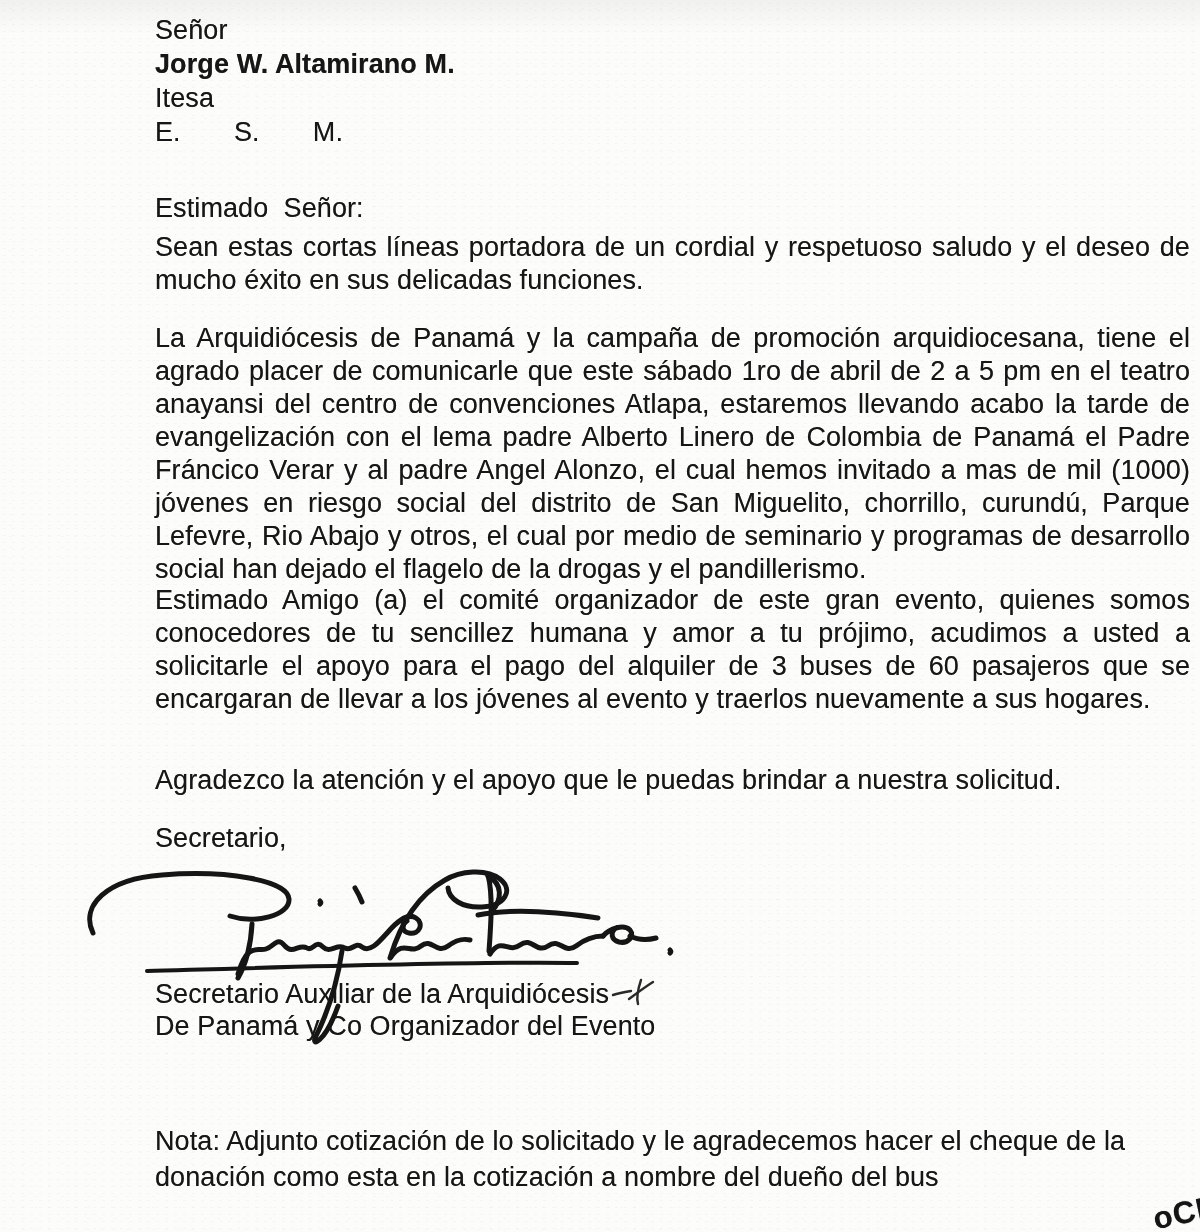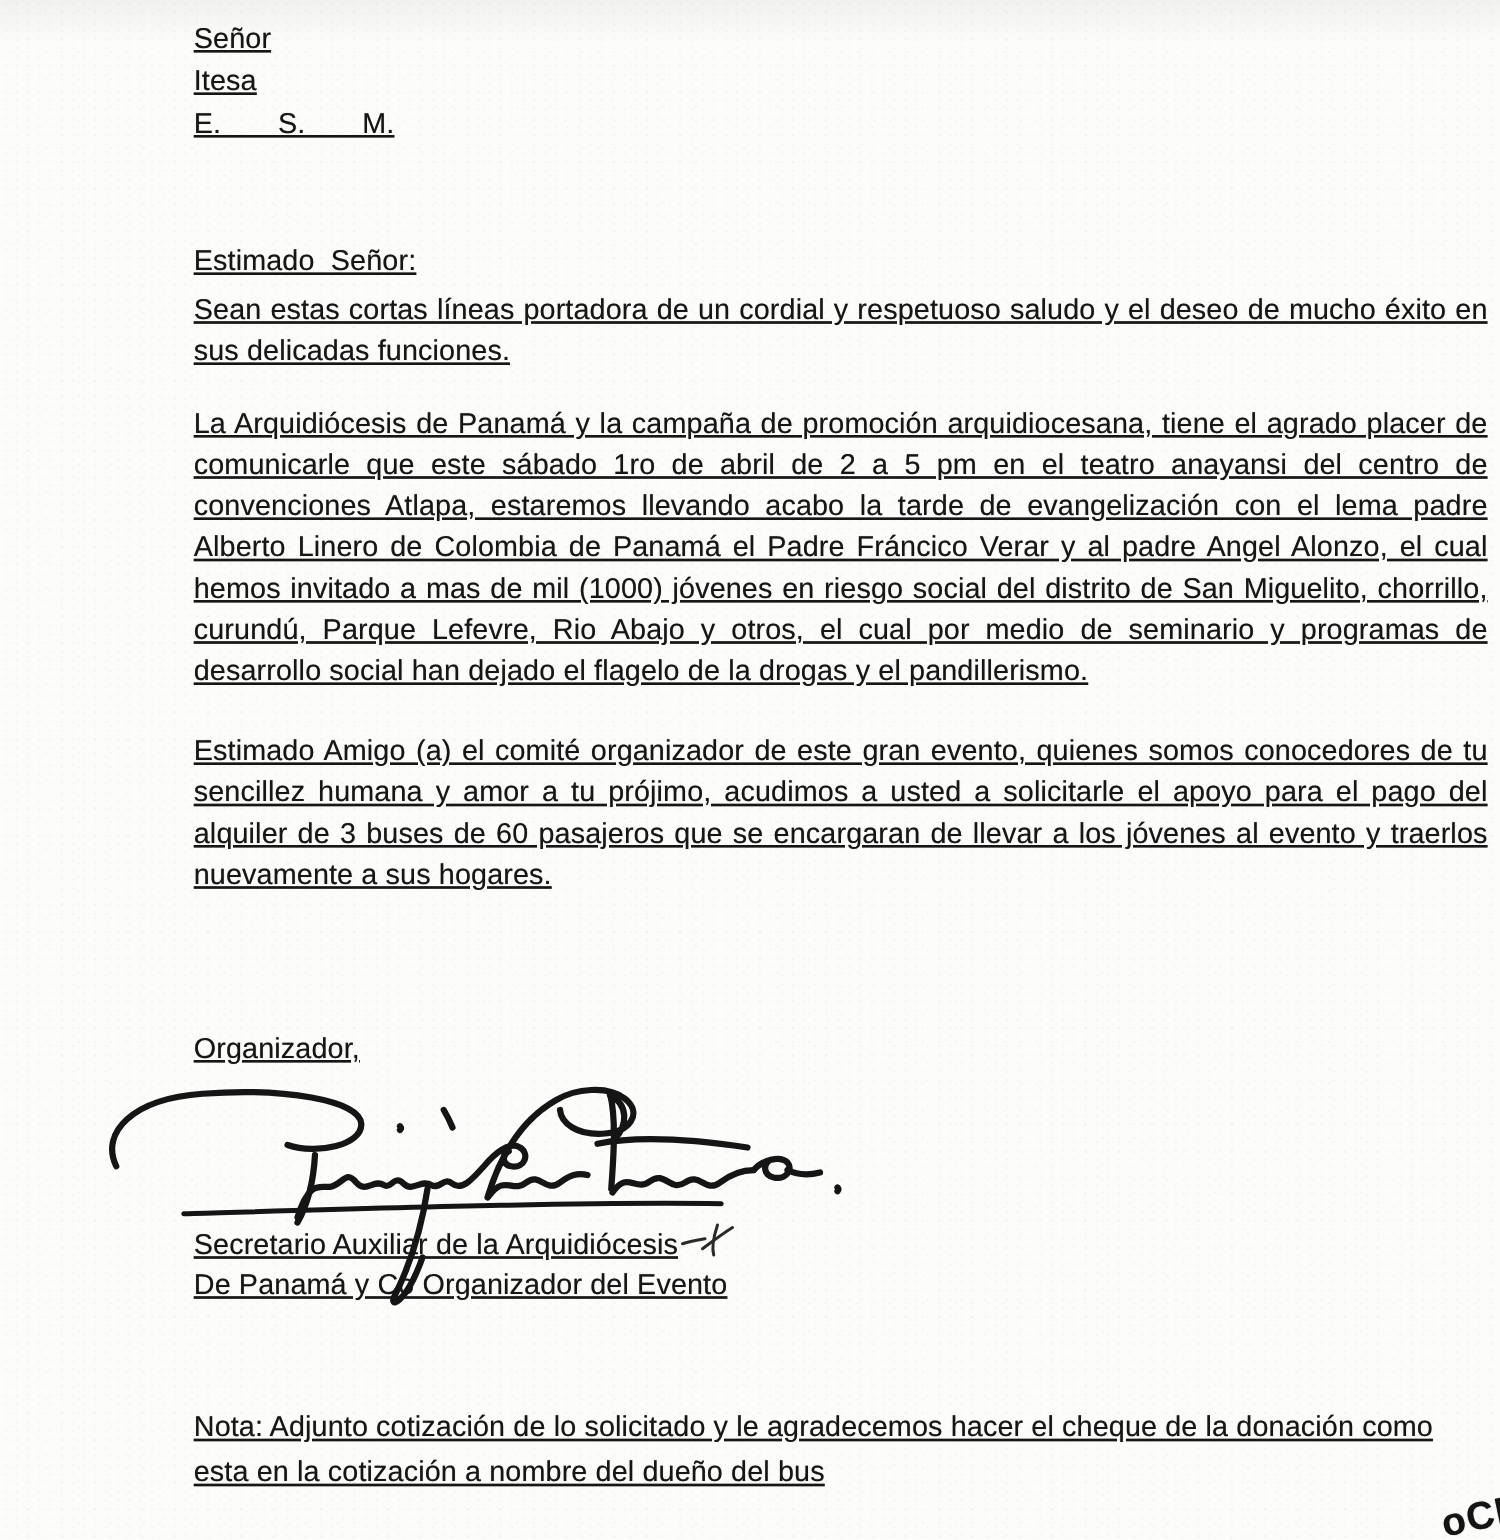--- a/index.html
+++ b/index.html
@@ -17,24 +17,23 @@
     font-family:"Liberation Sans", sans-serif;
     color:#161616;
   }
   .page::before{ 
     content:"";position:absolute;left:0;top:0;width:100%;height:42px;
     background:linear-gradient(180deg, rgba(90,90,85,0.07), rgba(90,90,85,0) 80%);
     pointer-events:none;
   }
   .blk{
     position:absolute;left:155px;width:1035px;
-    font-size:23px;line-height:33px;
+    font-size:27px;line-height:33px;
     letter-spacing:0.1px;
     text-shadow:0 0 0.6px rgba(22,22,22,0.55);
-    text-decoration:underline;
   }
   .just{text-align:justify;}
   .pre{white-space:pre-wrap;}
   .bold{font-weight:700;}
   .recipient-line{line-height:34px;}
   .sig-line{line-height:32px;}
   .sig-svg{position:absolute;left:58px;top:866px;width:640px;height:200px;pointer-events:none;}
   .sig-svg path{fill:none;stroke:#151515;stroke-width:5;stroke-linecap:round;stroke-linejoin:round;}
   .sig-svg .underline{stroke-width:4;}
   .mark-svg{display:inline-block;width:44px;height:30px;vertical-align:-4px;margin-left:2px;}
@@ -47,31 +46,33 @@
     text-shadow:0 0 0.8px rgba(20,20,20,0.7);
   }
 </style>
 </head>
 <body>
 
 <div class="page">
 
   <div class="blk" style="top:13px;">
     <div class="recipient-line">Señor</div>
+    <div class="recipient-line bold">Jorge W. Altamirano M.</div>
     <div class="recipient-line">Itesa</div>
     <div class="recipient-line pre">E.       S.       M.</div>
   </div>
 
   <div class="blk pre" style="top:192px;">Estimado  Señor:</div>
 
   <div class="blk just" style="top:231px;">Sean estas cortas líneas portadora de un cordial y respetuoso saludo y el deseo de mucho éxito en sus delicadas funciones.</div>
   <div class="blk just" style="top:322px;">La Arquidiócesis de Panamá y la campaña de promoción arquidiocesana, tiene el agrado placer de comunicarle que este sábado 1ro de abril de 2 a 5 pm en el teatro anayansi del centro de convenciones Atlapa, estaremos llevando acabo la tarde de evangelización con el lema padre Alberto Linero de Colombia de Panamá el Padre Fráncico Verar y al padre Angel Alonzo, el cual hemos invitado a mas de mil (1000) jóvenes en riesgo social del distrito de San Miguelito, chorrillo, curundú, Parque Lefevre, Rio Abajo y otros, el cual por medio de seminario y programas de desarrollo social han dejado el flagelo de la drogas y el pandillerismo.</div>
   <div class="blk just" style="top:584px;">Estimado Amigo (a) el comité organizador de este gran evento, quienes somos conocedores de tu sencillez humana y amor a tu prójimo, acudimos a usted a solicitarle el apoyo para el pago del alquiler de 3 buses de 60 pasajeros que se encargaran de llevar a los jóvenes al evento y traerlos nuevamente a sus hogares.</div>
+  <div class="blk" style="top:764px;">Agradezco la atención y el apoyo que le puedas brindar a nuestra solicitud.</div>
 
-  <div class="blk" style="top:822px;">Organizador,</div>
+  <div class="blk" style="top:822px;">Secretario,</div>
 
   <svg class="sig-svg" viewBox="0 0 640 200" aria-label="Remigio Santana">
 
     <path d="M35,67 C22,40 48,13 104,9 C168,4 230,14 231,33 C232,50 196,58 172,50"></path>
 
     <path d="M194,58 C193,76 189,96 180,112"></path>
 
     <path d="M180,108 C190,75 200,86 208,83 C217,80 219,70 227,80 C235,89 241,77 249,82 C255,86 257,73 265,81 C272,88 279,77 287,82 C294,86 297,75 304,81 C312,87 321,76 330,66 C336,59 349,46 358,52 C366,57 362,69 351,67 C344,66 343,58 349,55"></path>
 
     <path d="M284,85 C279,118 270,146 258,170 C252,181 266,179 280,140"></path>

